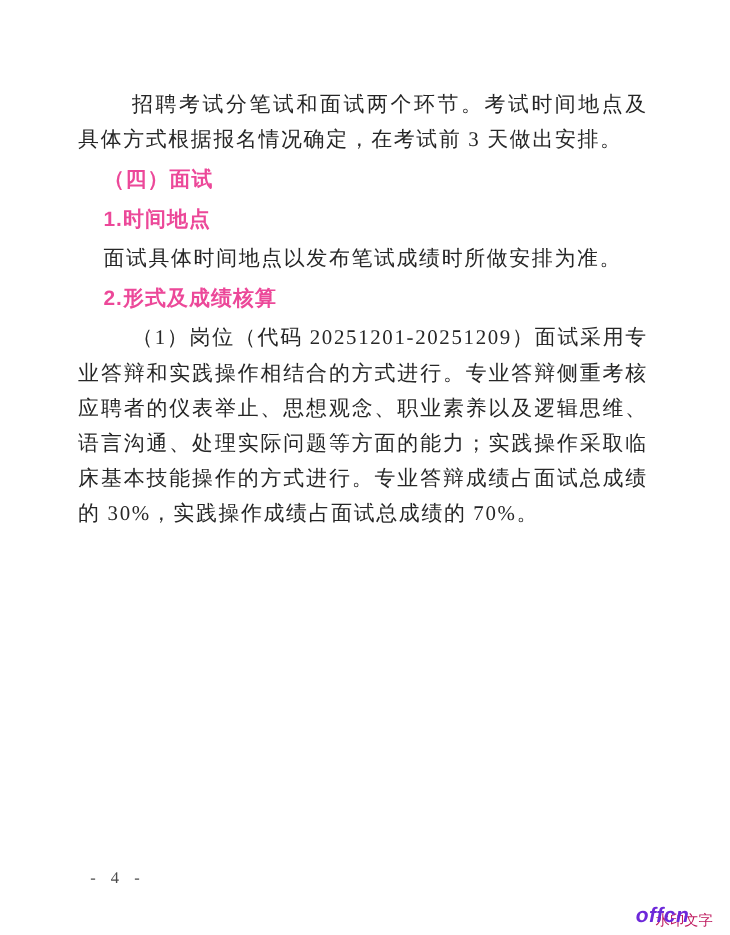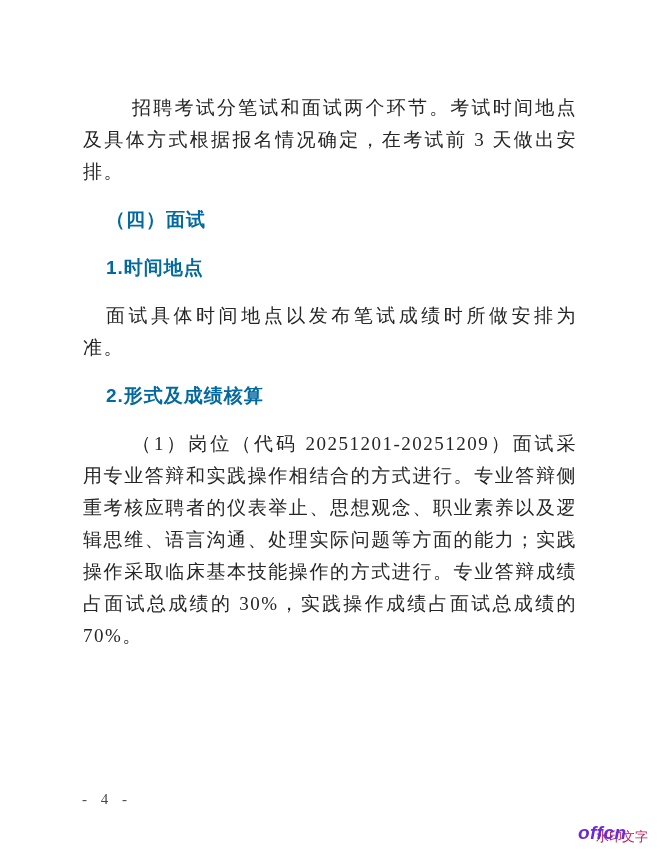--- a/index.html
+++ b/index.html
@@ -21,29 +21,29 @@
     top: 76px;
     width: 526px;
     color: #262626;
     font-size: 19px;
     line-height: 32px;
     letter-spacing: 1.5px;
     text-align: justify;
     text-justify: inter-character;
   }
   .content p {
-    margin: 16px;
+    margin: 4px;
     padding: 0;
   }
   .indent2 { text-indent: 49px; }
   .indent1 { text-indent: 23px; }
   .heading {
     font-family: "Liberation Sans", sans-serif;
     font-weight: bold;
-    color: #0369a1;
+    color: #ec4899;
     letter-spacing: 1px;
   }
   .gap-before { margin-top: 8px !important; }
   .page-number {
     position: absolute;
     left: 82px;
     top: 791px;
     font-size: 15px;
     letter-spacing: 5px;
     color: #4a4a4a;

